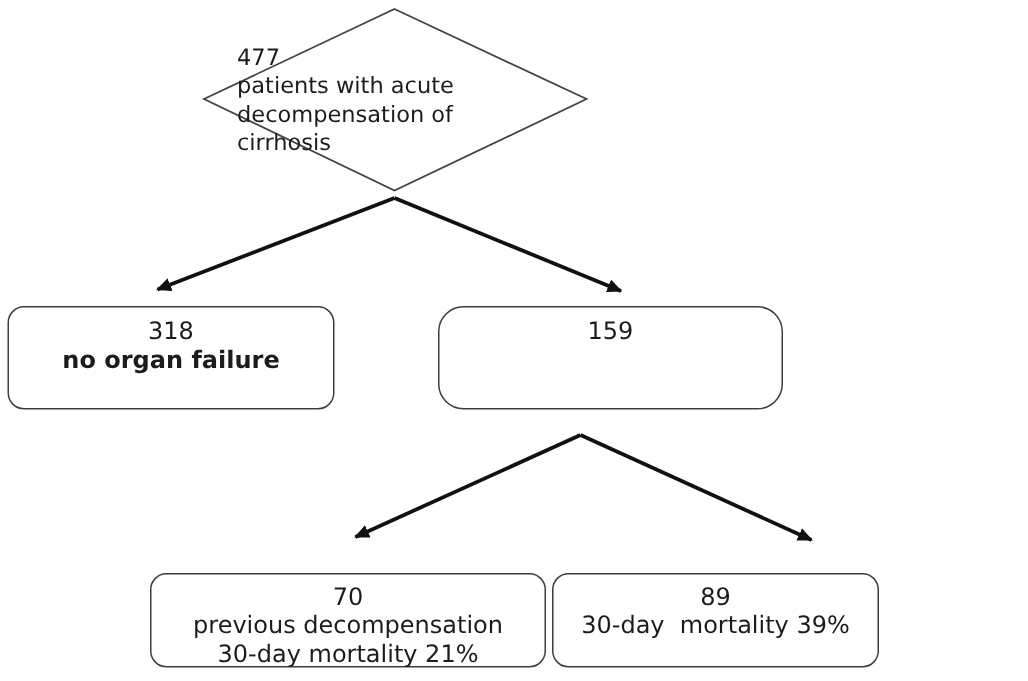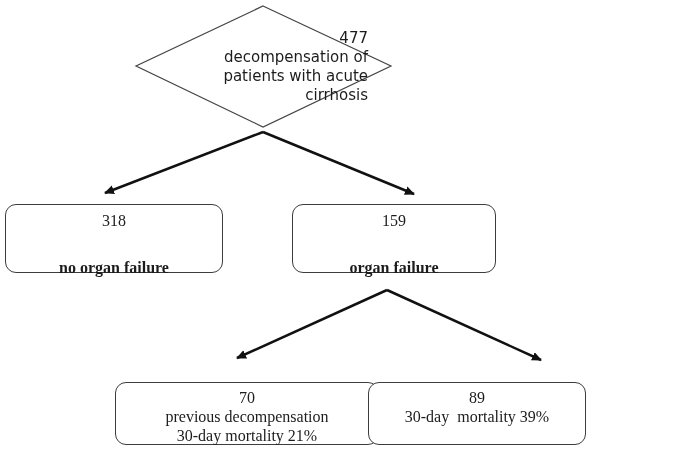--- a/index.html
+++ b/index.html
@@ -21,43 +21,42 @@
     left: 0;
     top: 0;
     width: 685px;
     height: 454px;
   }
   .diamond-text {
     position: absolute;
     left: 158px;
     top: 29px;
     width: 210px;
-    text-align: right;
+    text-align: left;
     font-size: 15px;
     line-height: 19px;
     white-space: nowrap;
   }
   .node {
     position: absolute;
     box-sizing: border-box;
     border: 1.6px solid #3d3d3d;
     border-radius: 11px;
     background: #ffffff;
     text-align: center;
     font-size: 16px;
     line-height: 19px;
-    font-family: Liberation Serif, serif;
   }
   .node-mid { top: 204px; height: 69px; padding-top: 6px; }
   .node-bot { top: 382px; height: 63px; padding-top: 5px; }
   #node-no-of   { left: 5px;   width: 218px; }
-  #node-of      { left: 292px; width: 204px; }
-  #node-prev    { left: 115px; width: 264px; }
+  #node-of      { left: 292px; width: 230px; border-radius: 17px; }
+  #node-prev    { left: 100px; width: 264px; }
   #node-noprev  { left: 368px; width: 218px; }
-  .bold { font-weight: bold; margin-top: 28px; }
+  .bold { font-weight: bold; }
   .mortality { white-space: pre; }
 </style>
 </head>
 <body>
 
 <div class="canvas">
 
   <svg class="graphics" viewBox="0 0 685 454">
     <defs>
       <marker id="arrowhead" markerUnits="userSpaceOnUse" markerWidth="14" markerHeight="12" refX="9" refY="4.5" orient="auto">
@@ -69,33 +68,32 @@
 
     <path d="M263,132 L105,193" fill="none" stroke="#111111" stroke-width="2.5" marker-end="url(#arrowhead)"></path>
     <path d="M263,132 L414,194" fill="none" stroke="#111111" stroke-width="2.5" marker-end="url(#arrowhead)"></path>
 
     <path d="M387,290 L237,358" fill="none" stroke="#111111" stroke-width="2.5" marker-end="url(#arrowhead)"></path>
     <path d="M387,290 L541,360" fill="none" stroke="#111111" stroke-width="2.5" marker-end="url(#arrowhead)"></path>
   </svg>
 
   <div class="diamond-text">
     <div>477</div>
+    <div>patients with acute</div>
     <div>decompensation of</div>
-    <div>patients with acute</div>
     <div>cirrhosis</div>
   </div>
 
   <div class="node node-mid" id="node-no-of">
     <div>318</div>
     <div class="bold">no organ failure</div>
   </div>
 
   <div class="node node-mid" id="node-of">
     <div>159</div>
-    <div class="bold">organ failure</div>
   </div>
 
   <div class="node node-bot" id="node-prev">
     <div>70</div>
     <div>previous decompensation</div>
     <div class="mortality">30-day mortality 21%</div>
   </div>
 
   <div class="node node-bot" id="node-noprev">
     <div>89</div>

